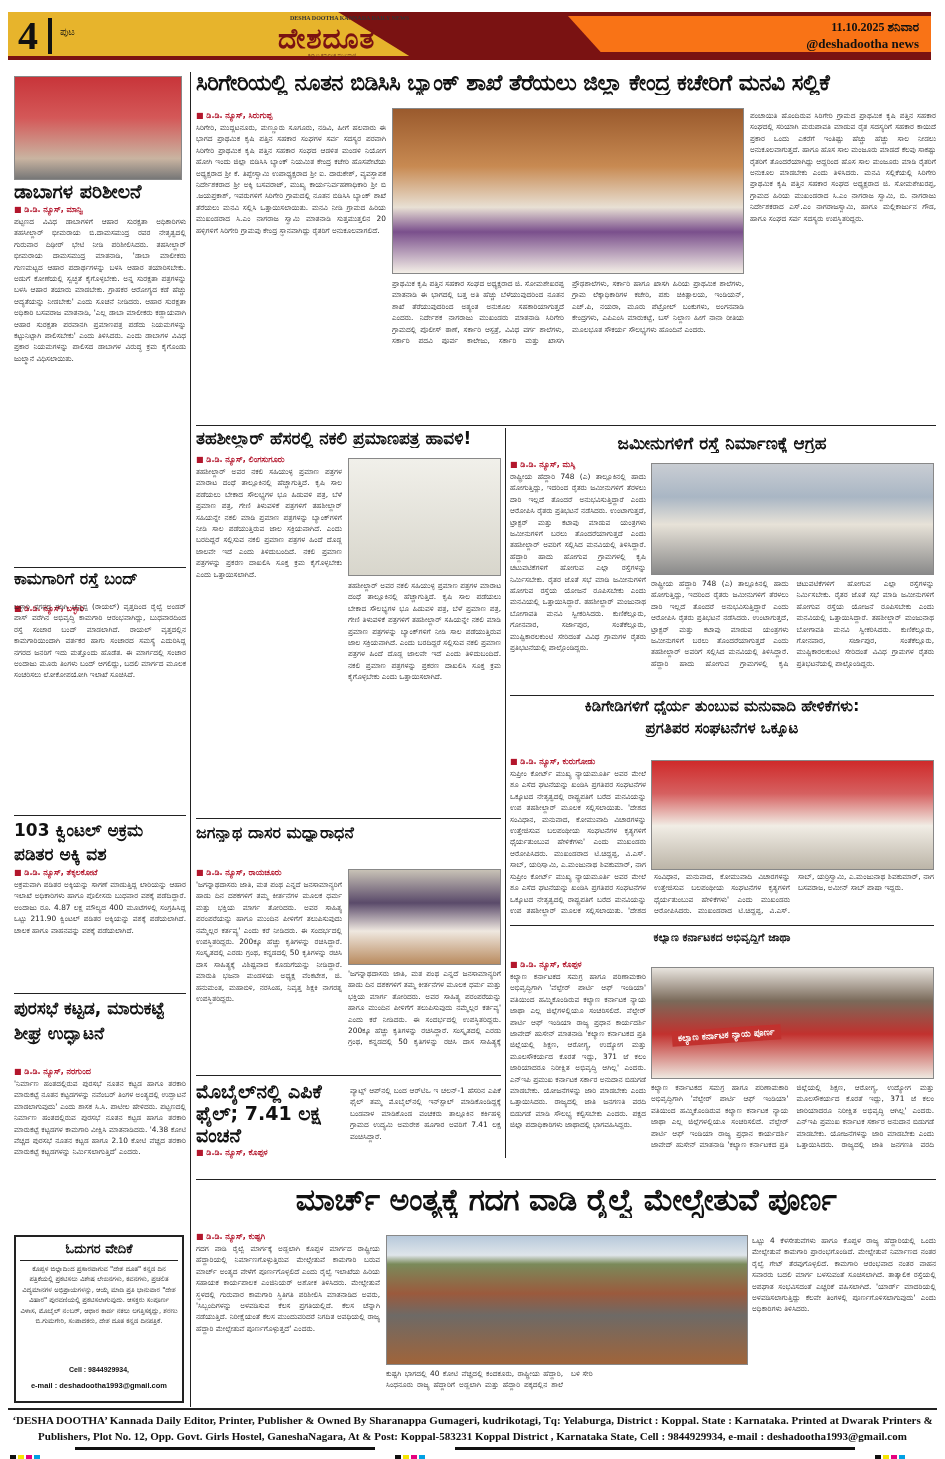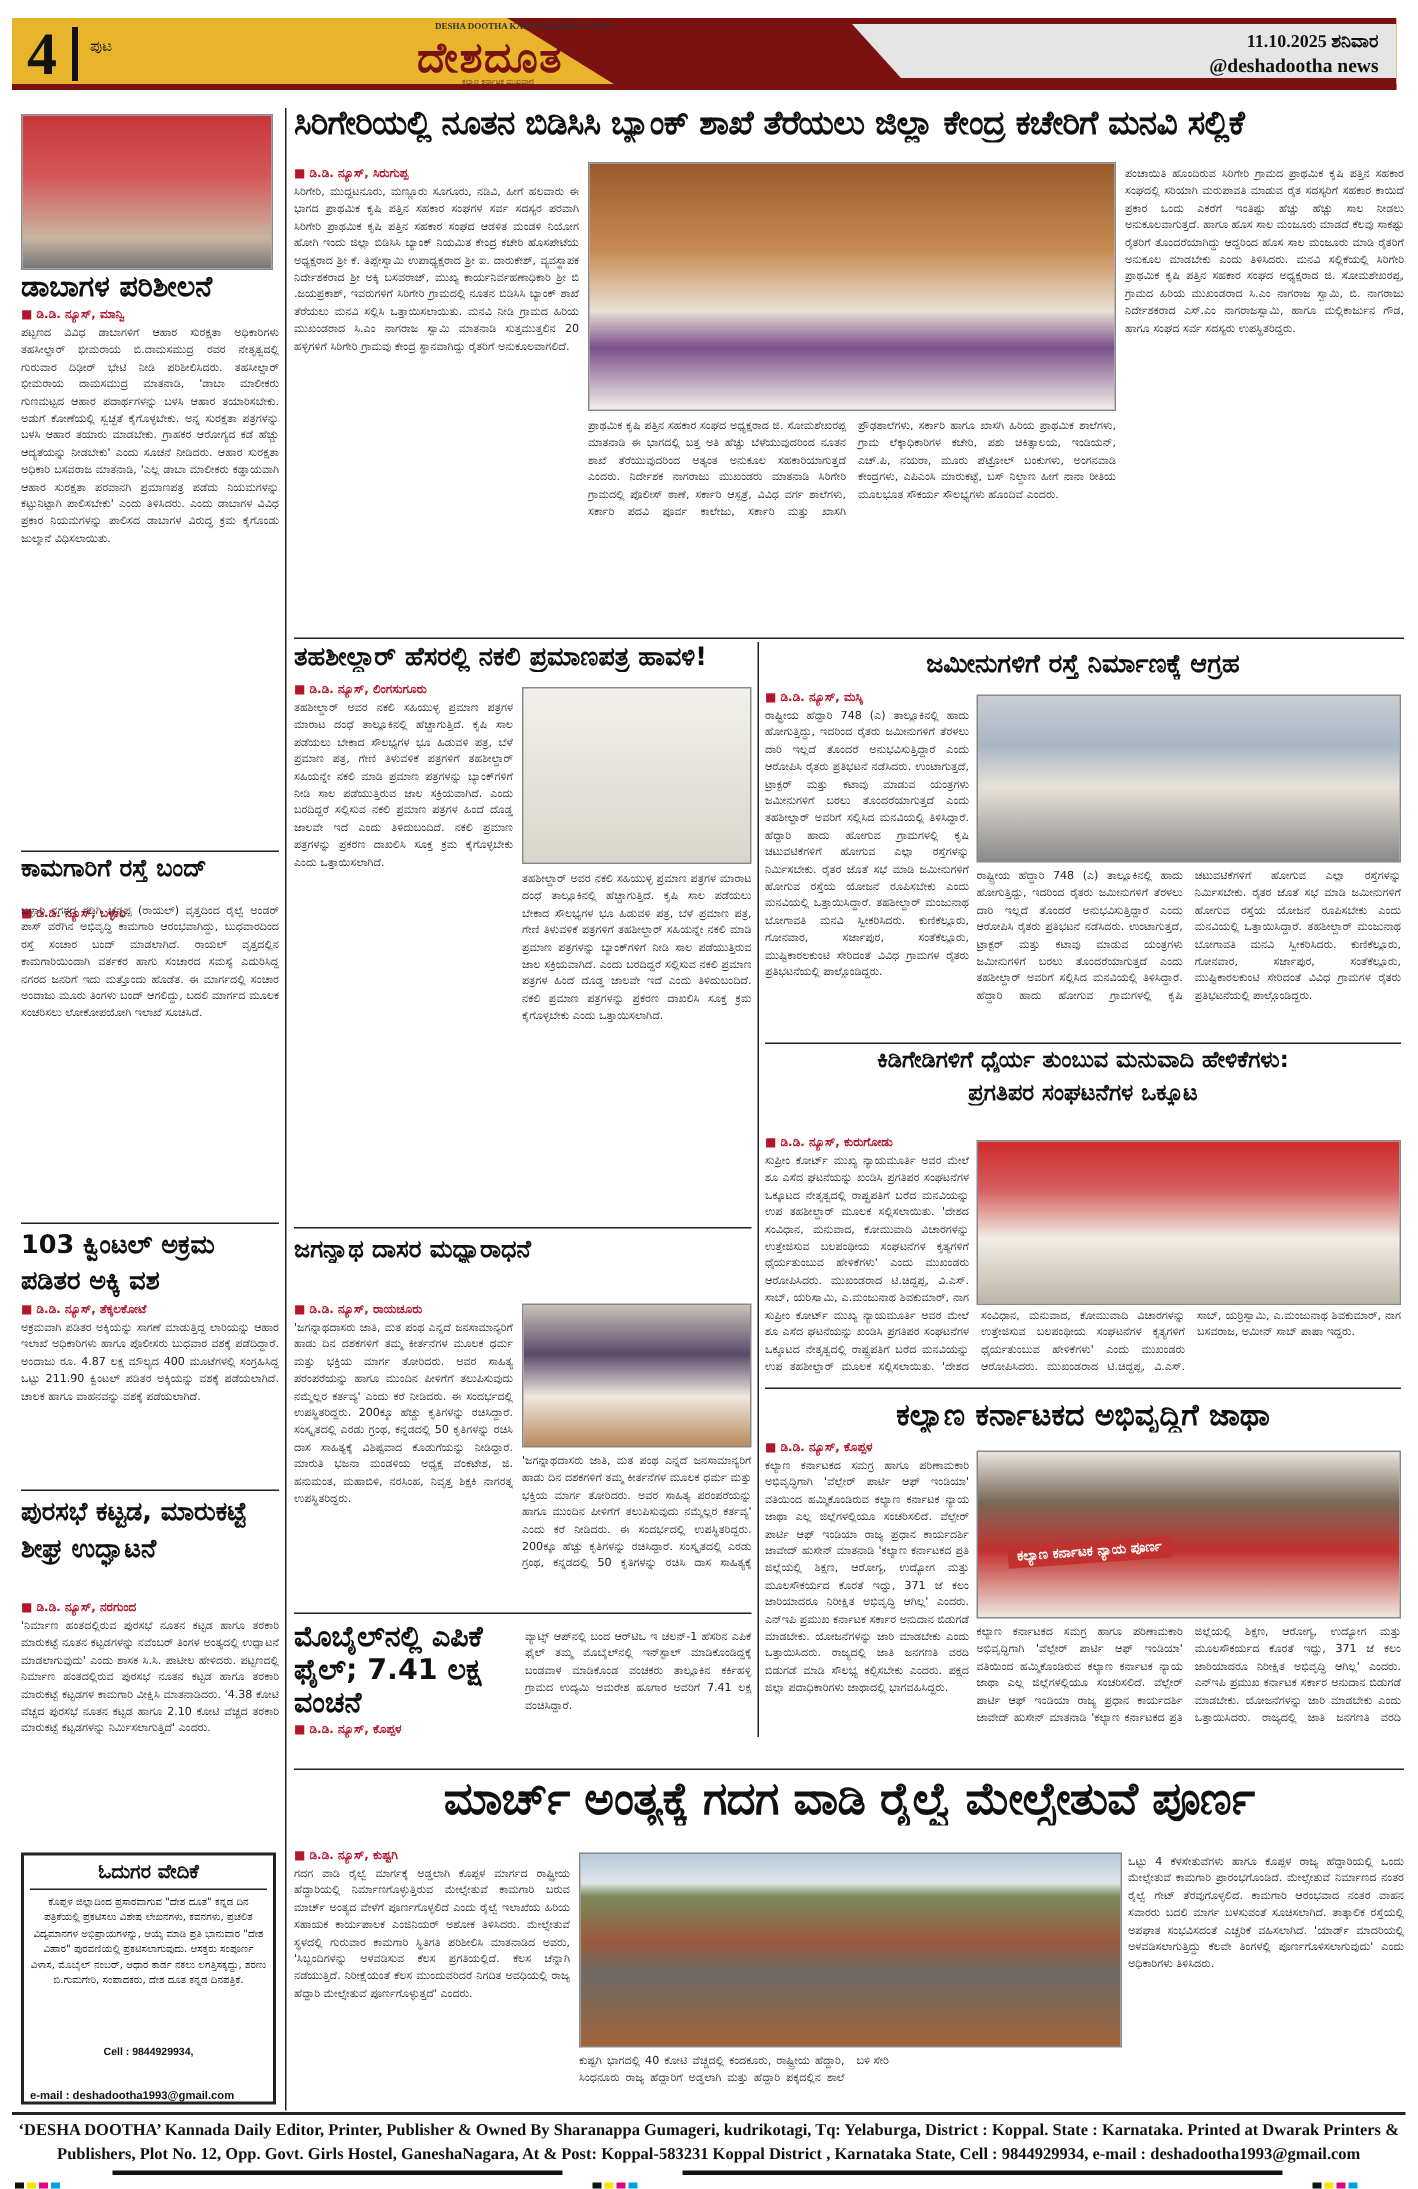--- a/index.html
+++ b/index.html
@@ -6,21 +6,21 @@
 body{width:945px;height:1459px;background:#fff;font-family:"DejaVu Sans",sans-serif;color:#111;position:relative;overflow:hidden}
 .abs{position:absolute}
 .masthead{left:8px;top:12px;width:923px;height:48px;background:#e7b42c;border-bottom:4px solid #7a1212}
 .pgnum{left:10px;top:2px;font-family:"Liberation Serif",serif;font-weight:bold;font-size:40px;line-height:44px;color:#111}
 .pgbar{left:40px;top:6px;width:4px;height:36px;background:#111}
 .pglabel{left:52px;top:14px;font-size:10px}
 .mast-en{left:282px;top:3px;font-family:"Liberation Serif",serif;font-size:6px;font-weight:bold;color:#333}
 .mast-logo{left:270px;top:10px;font-family:"DejaVu Serif",serif;font-size:28px;font-weight:bold;color:#7a1212;letter-spacing:1px}
 .mast-tag{left:300px;top:40px;font-size:5px;color:#5a1a1a}
 .mast-red{left:330px;top:0;width:593px;height:44px;background:#7a1212;clip-path:polygon(0 0,100% 0,100% 100%,12% 100%)}
-.mast-white{left:560px;top:4px;width:363px;height:36px;background:#e5e5e5;clip-path:polygon(0 0,100% 0,100% 100%,9% 100%)}
+.mast-white{left:560px;top:4px;width:363px;height:36px;background:#f97316;clip-path:polygon(0 0,100% 0,100% 100%,9% 100%)}
 .mast-date{right:12px;top:4px;font-family:"Liberation Serif",serif;font-size:12px;font-weight:bold;text-align:right}
 .mast-handle{right:12px;top:20px;font-family:"Liberation Serif",serif;font-size:13px;font-weight:bold}
 .photo{background:linear-gradient(135deg,#b34a3a,#d9c6b2 45%,#6b7d9a);border:1px solid #888}
 .ph-office{background:linear-gradient(180deg,#9a5a2d 0%,#c88a52 35%,#e8e0d4 60%,#7a4f8c 75%,#f4efe7 100%)}
 .ph-doc{background:linear-gradient(180deg,#f1f0ea,#d8d6cc)}
 .ph-street{background:linear-gradient(180deg,#c9cdd3 0%,#a9b6c4 30%,#e7e2d8 55%,#8a8a8a 100%)}
 .ph-protest{background:linear-gradient(180deg,#cf2a2a 0%,#d66060 30%,#f1ede5 60%,#bcb5a8 100%)}
 .ph-temple{background:linear-gradient(180deg,#c8c2b6 0%,#5a4a6a 35%,#efe8e0 65%,#b98b5f 100%)}
 .ph-rally{background:linear-gradient(180deg,#e8e4de 0%,#7a6a5a 30%,#c2312e 60%,#eee8e0 100%)}
 .ph-rail{background:linear-gradient(180deg,#b7c9db 0%,#dfe5ea 15%,#7a8a5a 22%,#9b5a3d 45%,#6e6a66 62%,#a0643a 100%)}
@@ -72,21 +72,21 @@
 
 <div class="abs rule" style="left:14px;top:993px;width:172px;height:1px"></div>
 <div class="abs head" style="left:14px;top:996px;width:172px;font-size:17px;white-space:normal;line-height:25px;height:76px">ಪುರಸಭೆ ಕಟ್ಟಡ, ಮಾರುಕಟ್ಟೆ ಶೀಘ್ರ ಉದ್ಘಾಟನೆ</div>
 <div class="abs byline" style="left:14px;top:1067px">ಡಿ.ಡಿ. ನ್ಯೂಸ್, ನರಗುಂದ</div>
 <div class="abs body" style="left:14px;top:1078px;width:172px;height:148px">'ನಿರ್ಮಾಣ ಹಂತದಲ್ಲಿರುವ ಪುರಸಭೆ ನೂತನ ಕಟ್ಟಡ ಹಾಗೂ ತರಕಾರಿ ಮಾರುಕಟ್ಟೆ ನೂತನ ಕಟ್ಟಡಗಳನ್ನು ನವೆಂಬರ್ ತಿಂಗಳ ಅಂತ್ಯದಲ್ಲಿ ಉದ್ಘಾಟನೆ ಮಾಡಲಾಗುವುದು' ಎಂದು ಶಾಸಕ ಸಿ.ಸಿ. ಪಾಟೀಲ ಹೇಳಿದರು. ಪಟ್ಟಣದಲ್ಲಿ ನಿರ್ಮಾಣ ಹಂತದಲ್ಲಿರುವ ಪುರಸಭೆ ನೂತನ ಕಟ್ಟಡ ಹಾಗೂ ತರಕಾರಿ ಮಾರುಕಟ್ಟೆ ಕಟ್ಟಡಗಳ ಕಾಮಗಾರಿ ವೀಕ್ಷಿಸಿ ಮಾತನಾಡಿದರು. '4.38 ಕೋಟಿ ವೆಚ್ಚದ ಪುರಸಭೆ ನೂತನ ಕಟ್ಟಡ ಹಾಗೂ 2.10 ಕೋಟಿ ವೆಚ್ಚದ ತರಕಾರಿ ಮಾರುಕಟ್ಟೆ ಕಟ್ಟಡಗಳನ್ನು ನಿರ್ಮಿಸಲಾಗುತ್ತಿದೆ' ಎಂದರು.</div>
 
 <div class="abs box" style="left:14px;top:1235px;width:170px;height:168px;padding:4px">
   <div class="head" style="text-align:center;font-size:13px;border-bottom:1px solid #222;padding-bottom:3px">ಓದುಗರ ವೇದಿಕೆ</div>
   <div style="font-size:6.8px;line-height:10.4px;text-align:center;margin-top:3px;height:98px;overflow:hidden">ಕೊಪ್ಪಳ ಜಿಲ್ಲಾದಿಂದ ಪ್ರಸಾರವಾಗುವ "ದೇಶ ದೂತ" ಕನ್ನಡ ದಿನ ಪತ್ರಿಕೆಯಲ್ಲಿ ಪ್ರಕಟಿಸಲು ವಿಶೇಷ ಲೇಖನಗಳು, ಕವನಗಳು, ಪ್ರಚಲಿತ ವಿದ್ಯಮಾನಗಳ ಅಭಿಪ್ರಾಯಗಳನ್ನು, ಆಯ್ಕೆ ಮಾಡಿ ಪ್ರತಿ ಭಾನುವಾರ "ದೇಶ ವಿಹಾರ" ಪುರವಣಿಯಲ್ಲಿ ಪ್ರಕಟಿಸಲಾಗುವುದು. ಆಸಕ್ತರು ಸಂಪೂರ್ಣ ವಿಳಾಸ, ಮೊಬೈಲ್ ನಂಬರ್, ಆಧಾರ ಕಾರ್ಡ ನಕಲು ಲಗತ್ತಿಸಕ್ಕದ್ದು, ಶರಣು ಬಿ.ಗುಮಗೇರಿ, ಸಂಪಾದಕರು, ದೇಶ ದೂತ ಕನ್ನಡ ದಿನಪತ್ರಿಕೆ.</div>
   <div style="font-family:'Liberation Sans',sans-serif;font-size:7px;font-weight:bold;text-align:center;margin-top:4px">Cell : 9844929934,</div>
-  <div style="font-family:'Liberation Sans',sans-serif;font-size:7.5px;font-weight:bold;text-align:left;margin-top:20px">e-mail : deshadootha1993@gmail.com</div>
+  <div style="font-family:'Liberation Sans',sans-serif;font-size:7.5px;font-weight:bold;text-align:center;margin-top:8px">e-mail : deshadootha1993@gmail.com</div>
 </div>
 
 <div class="abs head" style="left:196px;top:70px;width:738px;font-size:22px;letter-spacing:-0.5px">ಸಿರಿಗೇರಿಯಲ್ಲಿ ನೂತನ ಬಿಡಿಸಿಸಿ ಬ್ಯಾಂಕ್ ಶಾಖೆ ತೆರೆಯಲು ಜಿಲ್ಲಾ ಕೇಂದ್ರ ಕಚೇರಿಗೆ ಮನವಿ ಸಲ್ಲಿಕೆ</div>
 <div class="abs byline" style="left:196px;top:111px">ಡಿ.ಡಿ. ನ್ಯೂಸ್, ಸಿರುಗುಪ್ಪ</div>
 <div class="abs body" style="left:196px;top:122px;width:190px;height:298px">ಸಿರಿಗೇರಿ, ಮುದ್ದಟನೂರು, ಮಣ್ಣೂರು ಸೂಗೂರು, ನಡಿವಿ, ಹೀಗೆ ಹಲವಾರು ಈ ಭಾಗದ ಪ್ರಾಥಮಿಕ ಕೃಷಿ ಪತ್ತಿನ ಸಹಕಾರ ಸಂಘಗಳ ಸರ್ವ ಸದಸ್ಯರ ಪರವಾಗಿ ಸಿರಿಗೇರಿ ಪ್ರಾಥಮಿಕ ಕೃಷಿ ಪತ್ತಿನ ಸಹಕಾರ ಸಂಘದ ಆಡಳಿತ ಮಂಡಳಿ ನಿಯೋಗ ಹೋಗಿ ಇಂದು ಜಿಲ್ಲಾ ಬಿಡಿಸಿಸಿ ಬ್ಯಾಂಕ್ ನಿಯಮಿತ ಕೇಂದ್ರ ಕಚೇರಿ ಹೊಸಪೇಟೆಯ ಅಧ್ಯಕ್ಷರಾದ ಶ್ರೀ ಕೆ. ತಿಪ್ಪೇಸ್ವಾಮಿ ಉಪಾಧ್ಯಕ್ಷರಾದ ಶ್ರೀ ಐ. ದಾರುಕೇಶ್, ವ್ಯವಸ್ಥಾಪಕ ನಿರ್ದೇಶಕರಾದ ಶ್ರೀ ಅಕ್ಕಿ ಬಸವರಾಜ್, ಮುಖ್ಯ ಕಾರ್ಯನಿರ್ವಹಣಾಧಿಕಾರಿ ಶ್ರೀ ಬಿ .ಜಯಪ್ರಕಾಶ್, ಇವರುಗಳಿಗೆ ಸಿರಿಗೇರಿ ಗ್ರಾಮದಲ್ಲಿ ನೂತನ ಬಿಡಿಸಿಸಿ ಬ್ಯಾಂಕ್ ಶಾಖೆ ತೆರೆಯಲು ಮನವಿ ಸಲ್ಲಿಸಿ ಒತ್ತಾಯಿಸಲಾಯಿತು. ಮನವಿ ನೀಡಿ ಗ್ರಾಮದ ಹಿರಿಯ ಮುಖಂಡರಾದ ಸಿ.ಎಂ ನಾಗರಾಜ ಸ್ವಾಮಿ ಮಾತನಾಡಿ ಸುತ್ತಮುತ್ತಲಿನ 20 ಹಳ್ಳಿಗಳಿಗೆ ಸಿರಿಗೇರಿ ಗ್ರಾಮವು ಕೇಂದ್ರ ಸ್ಥಾನವಾಗಿದ್ದು ರೈತರಿಗೆ ಅನುಕೂಲವಾಗಲಿದೆ.</div>
 <div class="abs photo ph-office" style="left:392px;top:108px;width:352px;height:166px"></div>
 <div class="abs body" style="left:392px;top:278px;width:352px;height:142px;column-count:2;column-gap:8px">ಪ್ರಾಥಮಿಕ ಕೃಷಿ ಪತ್ತಿನ ಸಹಕಾರ ಸಂಘದ ಅಧ್ಯಕ್ಷರಾದ ಜಿ. ಸೋಮಶೇಖರಪ್ಪ ಮಾತನಾಡಿ ಈ ಭಾಗದಲ್ಲಿ ಬತ್ತ ಅತಿ ಹೆಚ್ಚು ಬೆಳೆಯುವುದರಿಂದ ನೂತನ ಶಾಖೆ ತೆರೆಯುವುದರಿಂದ ಅತ್ಯಂತ ಅನುಕೂಲ ಸಹಕಾರಿಯಾಗುತ್ತದೆ ಎಂದರು. ನಿರ್ದೇಶಕ ನಾಗರಾಜು ಮುಖಂಡರು ಮಾತನಾಡಿ ಸಿರಿಗೇರಿ ಗ್ರಾಮದಲ್ಲಿ ಪೊಲೀಸ್ ಠಾಣೆ, ಸರ್ಕಾರಿ ಆಸ್ಪತ್ರೆ, ವಿವಿಧ ವರ್ಗ ಶಾಲೆಗಳು, ಸರ್ಕಾರಿ ಪದವಿ ಪೂರ್ವ ಕಾಲೇಜು, ಸರ್ಕಾರಿ ಮತ್ತು ಖಾಸಗಿ ಪ್ರೌಢಶಾಲೆಗಳು, ಸರ್ಕಾರಿ ಹಾಗೂ ಖಾಸಗಿ ಹಿರಿಯ ಪ್ರಾಥಮಿಕ ಶಾಲೆಗಳು, ಗ್ರಾಮ ಲೆಕ್ಕಾಧಿಕಾರಿಗಳ ಕಚೇರಿ, ಪಶು ಚಿಕಿತ್ಸಾಲಯ, ಇಂಡಿಯನ್, ಎಚ್.ಪಿ, ನಯರಾ, ಮೂರು ಪೆಟ್ರೋಲ್ ಬಂಕುಗಳು, ಅಂಗನವಾಡಿ ಕೇಂದ್ರಗಳು, ಎಪಿಎಂಸಿ ಮಾರುಕಟ್ಟೆ, ಬಸ್ ನಿಲ್ದಾಣ ಹೀಗೆ ನಾನಾ ರೀತಿಯ ಮೂಲಭೂತ ಸೌಕರ್ಯ ಸೌಲಭ್ಯಗಳು ಹೊಂದಿವೆ ಎಂದರು.</div>
 <div class="abs body" style="left:750px;top:110px;width:186px;height:310px">ಪಂಚಾಯಿತಿ ಹೊಂದಿರುವ ಸಿರಿಗೇರಿ ಗ್ರಾಮದ ಪ್ರಾಥಮಿಕ ಕೃಷಿ ಪತ್ತಿನ ಸಹಕಾರ ಸಂಘದಲ್ಲಿ ಸರಿಯಾಗಿ ಮರುಪಾವತಿ ಮಾಡುವ ರೈತ ಸದಸ್ಯರಿಗೆ ಸಹಕಾರ ಕಾಯಿದೆ ಪ್ರಕಾರ ಒಂದು ಎಕರೆಗೆ ಇಂತಿಷ್ಟು ಹೆಚ್ಚು ಹೆಚ್ಚು ಸಾಲ ನೀಡಲು ಅನುಕೂಲವಾಗುತ್ತದೆ. ಹಾಗೂ ಹೊಸ ಸಾಲ ಮಂಜೂರು ಮಾಡದೆ ಕೆಲವು ಸಾಕಷ್ಟು ರೈತರಿಗೆ ತೊಂದರೆಯಾಗಿದ್ದು ಆದ್ದರಿಂದ ಹೊಸ ಸಾಲ ಮಂಜೂರು ಮಾಡಿ ರೈತರಿಗೆ ಅನುಕೂಲ ಮಾಡಬೇಕು ಎಂದು ತಿಳಿಸಿದರು. ಮನವಿ ಸಲ್ಲಿಕೆಯಲ್ಲಿ ಸಿರಿಗೇರಿ ಪ್ರಾಥಮಿಕ ಕೃಷಿ ಪತ್ತಿನ ಸಹಕಾರ ಸಂಘದ ಅಧ್ಯಕ್ಷರಾದ ಜಿ. ಸೋಮಶೇಖರಪ್ಪ, ಗ್ರಾಮದ ಹಿರಿಯ ಮುಖಂಡರಾದ ಸಿ.ಎಂ ನಾಗರಾಜ ಸ್ವಾಮಿ, ಬಿ. ನಾಗರಾಜು ನಿರ್ದೇಶಕರಾದ ಎಸ್.ಎಂ ನಾಗರಾಜಸ್ವಾಮಿ, ಹಾಗೂ ಮಲ್ಲಿಕಾರ್ಜುನ ಗೌಡ, ಹಾಗೂ ಸಂಘದ ಸರ್ವ ಸದಸ್ಯರು ಉಪಸ್ಥಿತರಿದ್ದರು.</div>
 
 <div class="abs rule" style="left:196px;top:425px;width:740px;height:1px"></div>
@@ -108,21 +108,21 @@
 
 <div class="abs head" style="left:510px;top:697px;width:424px;font-size:15px;text-align:center">ಕಿಡಿಗೇಡಿಗಳಿಗೆ ಧೈರ್ಯ ತುಂಬುವ ಮನುವಾದಿ ಹೇಳಿಕೆಗಳು:</div>
 <div class="abs head" style="left:510px;top:719px;width:424px;font-size:15px;text-align:center">ಪ್ರಗತಿಪರ ಸಂಘಟನೆಗಳ ಒಕ್ಕೂಟ</div>
 <div class="abs byline" style="left:510px;top:757px">ಡಿ.ಡಿ. ನ್ಯೂಸ್, ಕುರುಗೋಡು</div>
 <div class="abs body" style="left:510px;top:768px;width:136px;height:100px">ಸುಪ್ರೀಂ ಕೋರ್ಟ್ ಮುಖ್ಯ ನ್ಯಾಯಮೂರ್ತಿ ಅವರ ಮೇಲೆ ಶೂ ಎಸೆದ ಘಟನೆಯನ್ನು ಖಂಡಿಸಿ ಪ್ರಗತಿಪರ ಸಂಘಟನೆಗಳ ಒಕ್ಕೂಟದ ನೇತೃತ್ವದಲ್ಲಿ ರಾಷ್ಟ್ರಪತಿಗೆ ಬರೆದ ಮನವಿಯನ್ನು ಉಪ ತಹಶೀಲ್ದಾರ್ ಮೂಲಕ ಸಲ್ಲಿಸಲಾಯಿತು. 'ದೇಶದ ಸಂವಿಧಾನ, ಮನುವಾದ, ಕೋಮುವಾದಿ ವಿಚಾರಗಳನ್ನು ಉತ್ತೇಜಿಸುವ ಬಲಪಂಥೀಯ ಸಂಘಟನೆಗಳ ಕೃತ್ಯಗಳಿಗೆ ಧೈರ್ಯತುಂಬುವ ಹೇಳಿಕೆಗಳು' ಎಂದು ಮುಖಂಡರು ಆರೋಪಿಸಿದರು. ಮುಖಂಡರಾದ ಟಿ.ಚಿದ್ದಪ್ಪ, ವಿ.ಎಸ್. ಸಾಬ್, ಯರ್ರಿಸ್ವಾಮಿ, ಎ.ಮಂಜುನಾಥ ಶಿವಕುಮಾರ್, ನಾಗ ಬಸವರಾಜ, ಅಮೀನ್ ಸಾಬ್ ಪಾಷಾ ಇದ್ದರು.</div>
 <div class="abs photo ph-protest" style="left:651px;top:760px;width:283px;height:110px"></div>
 <div class="abs body" style="left:510px;top:871px;width:424px;height:48px;column-count:3;column-gap:8px">ಸುಪ್ರೀಂ ಕೋರ್ಟ್ ಮುಖ್ಯ ನ್ಯಾಯಮೂರ್ತಿ ಅವರ ಮೇಲೆ ಶೂ ಎಸೆದ ಘಟನೆಯನ್ನು ಖಂಡಿಸಿ ಪ್ರಗತಿಪರ ಸಂಘಟನೆಗಳ ಒಕ್ಕೂಟದ ನೇತೃತ್ವದಲ್ಲಿ ರಾಷ್ಟ್ರಪತಿಗೆ ಬರೆದ ಮನವಿಯನ್ನು ಉಪ ತಹಶೀಲ್ದಾರ್ ಮೂಲಕ ಸಲ್ಲಿಸಲಾಯಿತು. 'ದೇಶದ ಸಂವಿಧಾನ, ಮನುವಾದ, ಕೋಮುವಾದಿ ವಿಚಾರಗಳನ್ನು ಉತ್ತೇಜಿಸುವ ಬಲಪಂಥೀಯ ಸಂಘಟನೆಗಳ ಕೃತ್ಯಗಳಿಗೆ ಧೈರ್ಯತುಂಬುವ ಹೇಳಿಕೆಗಳು' ಎಂದು ಮುಖಂಡರು ಆರೋಪಿಸಿದರು. ಮುಖಂಡರಾದ ಟಿ.ಚಿದ್ದಪ್ಪ, ವಿ.ಎಸ್. ಸಾಬ್, ಯರ್ರಿಸ್ವಾಮಿ, ಎ.ಮಂಜುನಾಥ ಶಿವಕುಮಾರ್, ನಾಗ ಬಸವರಾಜ, ಅಮೀನ್ ಸಾಬ್ ಪಾಷಾ ಇದ್ದರು.</div>
 
 <div class="abs rule" style="left:510px;top:925px;width:424px;height:1px"></div>
 
-<div class="abs head" style="left:510px;top:931px;width:424px;font-size:20px;text-align:center">ಕಲ್ಯಾಣ ಕರ್ನಾಟಕದ ಅಭಿವೃದ್ಧಿಗೆ ಜಾಥಾ</div>
+<div class="abs head" style="left:510px;top:931px;width:424px;font-size:11px;text-align:center">ಕಲ್ಯಾಣ ಕರ್ನಾಟಕದ ಅಭಿವೃದ್ಧಿಗೆ ಜಾಥಾ</div>
 <div class="abs byline" style="left:510px;top:960px">ಡಿ.ಡಿ. ನ್ಯೂಸ್, ಕೊಪ್ಪಳ</div>
 <div class="abs body" style="left:510px;top:971px;width:136px;height:176px">ಕಲ್ಯಾಣ ಕರ್ನಾಟಕದ ಸಮಗ್ರ ಹಾಗೂ ಪರಿಣಾಮಕಾರಿ ಅಭಿವೃದ್ಧಿಗಾಗಿ 'ವೆಲ್ಪೇರ್ ಪಾರ್ಟಿ ಆಫ್ ಇಂಡಿಯಾ' ವತಿಯಿಂದ ಹಮ್ಮಿಕೊಂಡಿರುವ ಕಲ್ಯಾಣ ಕರ್ನಾಟಕ ನ್ಯಾಯ ಜಾಥಾ ಎಲ್ಲ ಜಿಲ್ಲೆಗಳಲ್ಲಿಯೂ ಸಂಚರಿಸಲಿದೆ. ವೆಲ್ಪೇರ್ ಪಾರ್ಟಿ ಆಫ್ ಇಂಡಿಯಾ ರಾಜ್ಯ ಪ್ರಧಾನ ಕಾರ್ಯದರ್ಶಿ ಜಾವೇದ್ ಹುಸೇನ್ ಮಾತನಾಡಿ 'ಕಲ್ಯಾಣ ಕರ್ನಾಟಕದ ಪ್ರತಿ ಜಿಲ್ಲೆಯಲ್ಲಿ ಶಿಕ್ಷಣ, ಆರೋಗ್ಯ, ಉದ್ಯೋಗ ಮತ್ತು ಮೂಲಸೌಕರ್ಯದ ಕೊರತೆ ಇದ್ದು, 371 ಜೆ ಕಲಂ ಜಾರಿಯಾದರೂ ನಿರೀಕ್ಷಿತ ಅಭಿವೃದ್ಧಿ ಆಗಿಲ್ಲ' ಎಂದರು. ಎನ್‌ಇಪಿ ಪ್ರಮುಖ ಕರ್ನಾಟಕ ಸರ್ಕಾರ ಅನುದಾನ ಬಿಡುಗಡೆ ಮಾಡಬೇಕು. ಯೋಜನೆಗಳನ್ನು ಜಾರಿ ಮಾಡಬೇಕು ಎಂದು ಒತ್ತಾಯಿಸಿದರು. ರಾಜ್ಯದಲ್ಲಿ ಜಾತಿ ಜನಗಣತಿ ವರದಿ ಬಿಡುಗಡೆ ಮಾಡಿ ಸೌಲಭ್ಯ ಕಲ್ಪಿಸಬೇಕು ಎಂದರು. ಪಕ್ಷದ ಜಿಲ್ಲಾ ಪದಾಧಿಕಾರಿಗಳು ಜಾಥಾದಲ್ಲಿ ಭಾಗವಹಿಸಿದ್ದರು.</div>
 <div class="abs photo ph-rally" style="left:651px;top:967px;width:283px;height:112px">
   <div class="abs" style="left:20px;top:60px;background:#c2312e;color:#fff;font-size:9px;font-weight:bold;padding:2px 6px;transform:rotate(-4deg)">ಕಲ್ಯಾಣ ಕರ್ನಾಟಕ ನ್ಯಾಯ ಪೂರ್ಣ</div>
 </div>
 <div class="abs body" style="left:651px;top:1082px;width:283px;height:72px;column-count:2;column-gap:8px">ಕಲ್ಯಾಣ ಕರ್ನಾಟಕದ ಸಮಗ್ರ ಹಾಗೂ ಪರಿಣಾಮಕಾರಿ ಅಭಿವೃದ್ಧಿಗಾಗಿ 'ವೆಲ್ಪೇರ್ ಪಾರ್ಟಿ ಆಫ್ ಇಂಡಿಯಾ' ವತಿಯಿಂದ ಹಮ್ಮಿಕೊಂಡಿರುವ ಕಲ್ಯಾಣ ಕರ್ನಾಟಕ ನ್ಯಾಯ ಜಾಥಾ ಎಲ್ಲ ಜಿಲ್ಲೆಗಳಲ್ಲಿಯೂ ಸಂಚರಿಸಲಿದೆ. ವೆಲ್ಪೇರ್ ಪಾರ್ಟಿ ಆಫ್ ಇಂಡಿಯಾ ರಾಜ್ಯ ಪ್ರಧಾನ ಕಾರ್ಯದರ್ಶಿ ಜಾವೇದ್ ಹುಸೇನ್ ಮಾತನಾಡಿ 'ಕಲ್ಯಾಣ ಕರ್ನಾಟಕದ ಪ್ರತಿ ಜಿಲ್ಲೆಯಲ್ಲಿ ಶಿಕ್ಷಣ, ಆರೋಗ್ಯ, ಉದ್ಯೋಗ ಮತ್ತು ಮೂಲಸೌಕರ್ಯದ ಕೊರತೆ ಇದ್ದು, 371 ಜೆ ಕಲಂ ಜಾರಿಯಾದರೂ ನಿರೀಕ್ಷಿತ ಅಭಿವೃದ್ಧಿ ಆಗಿಲ್ಲ' ಎಂದರು. ಎನ್‌ಇಪಿ ಪ್ರಮುಖ ಕರ್ನಾಟಕ ಸರ್ಕಾರ ಅನುದಾನ ಬಿಡುಗಡೆ ಮಾಡಬೇಕು. ಯೋಜನೆಗಳನ್ನು ಜಾರಿ ಮಾಡಬೇಕು ಎಂದು ಒತ್ತಾಯಿಸಿದರು. ರಾಜ್ಯದಲ್ಲಿ ಜಾತಿ ಜನಗಣತಿ ವರದಿ ಬಿಡುಗಡೆ ಮಾಡಿ ಸೌಲಭ್ಯ ಕಲ್ಪಿಸಬೇಕು ಎಂದರು. ಪಕ್ಷದ ಜಿಲ್ಲಾ ಪದಾಧಿಕಾರಿಗಳು ಜಾಥಾದಲ್ಲಿ ಭಾಗವಹಿಸಿದ್ದರು.</div>
 
 <div class="abs rule" style="left:196px;top:818px;width:305px;height:1px"></div>
 <div class="abs head" style="left:196px;top:823px;width:305px;font-size:16px">ಜಗನ್ನಾಥ ದಾಸರ ಮಧ್ಯಾರಾಧನೆ</div>
 <div class="abs byline" style="left:196px;top:868px">ಡಿ.ಡಿ. ನ್ಯೂಸ್, ರಾಯಚೂರು</div>

